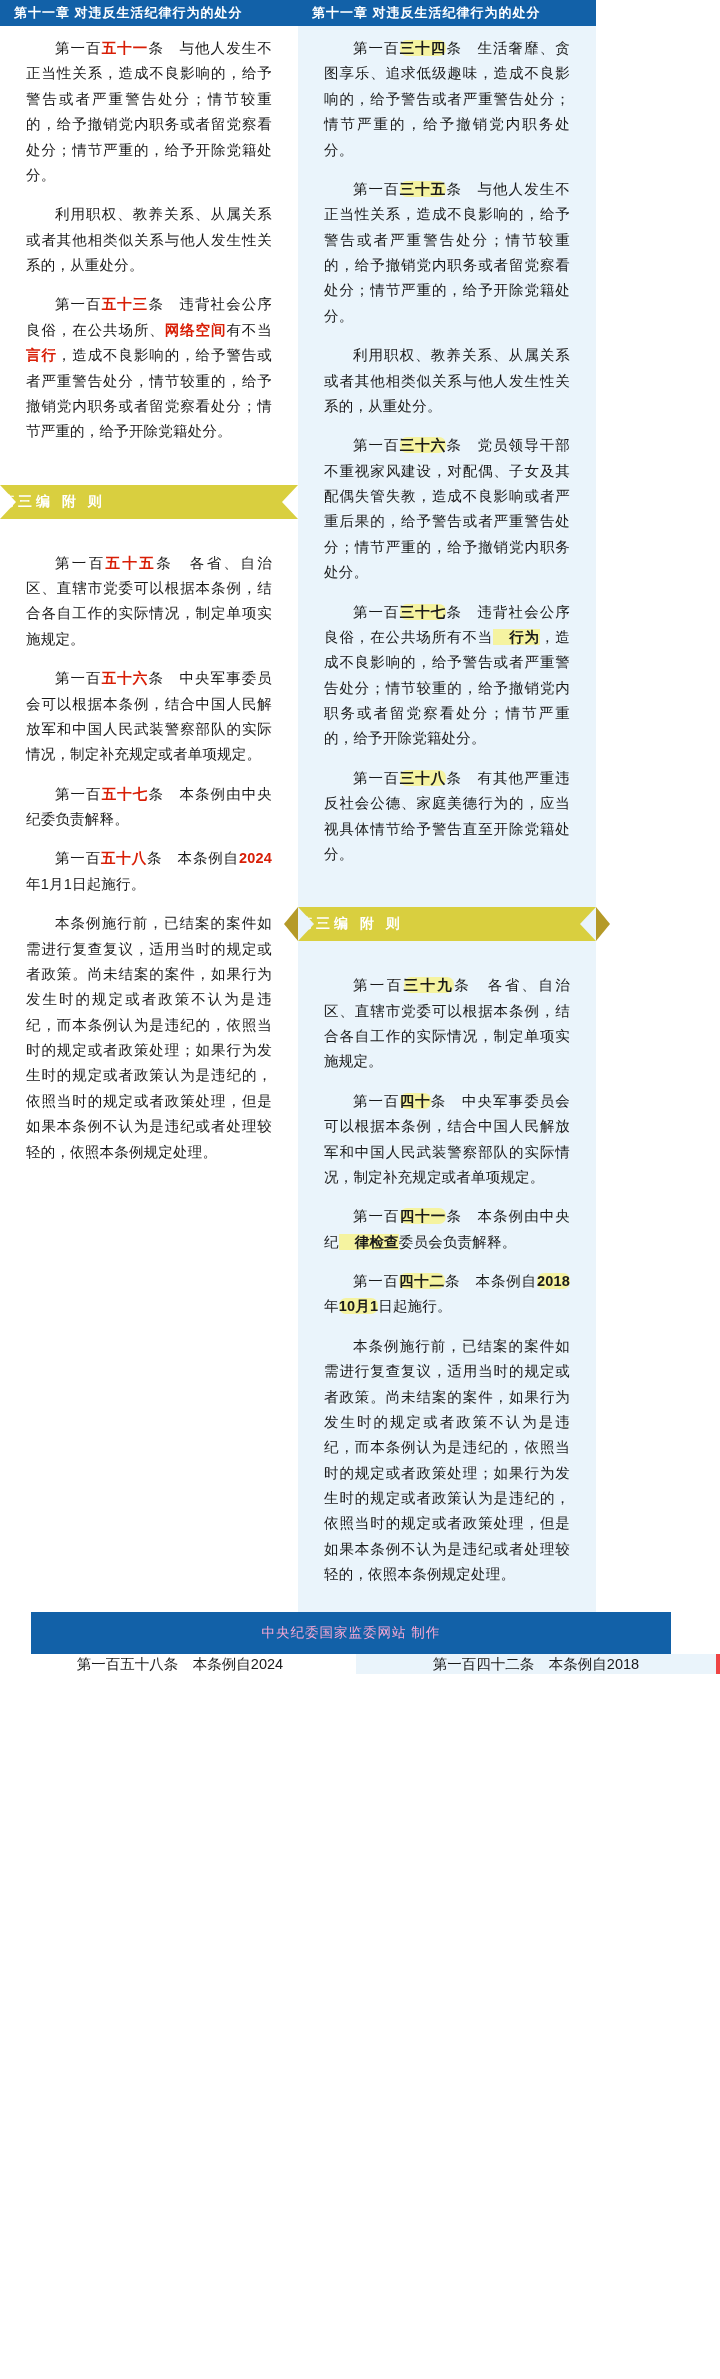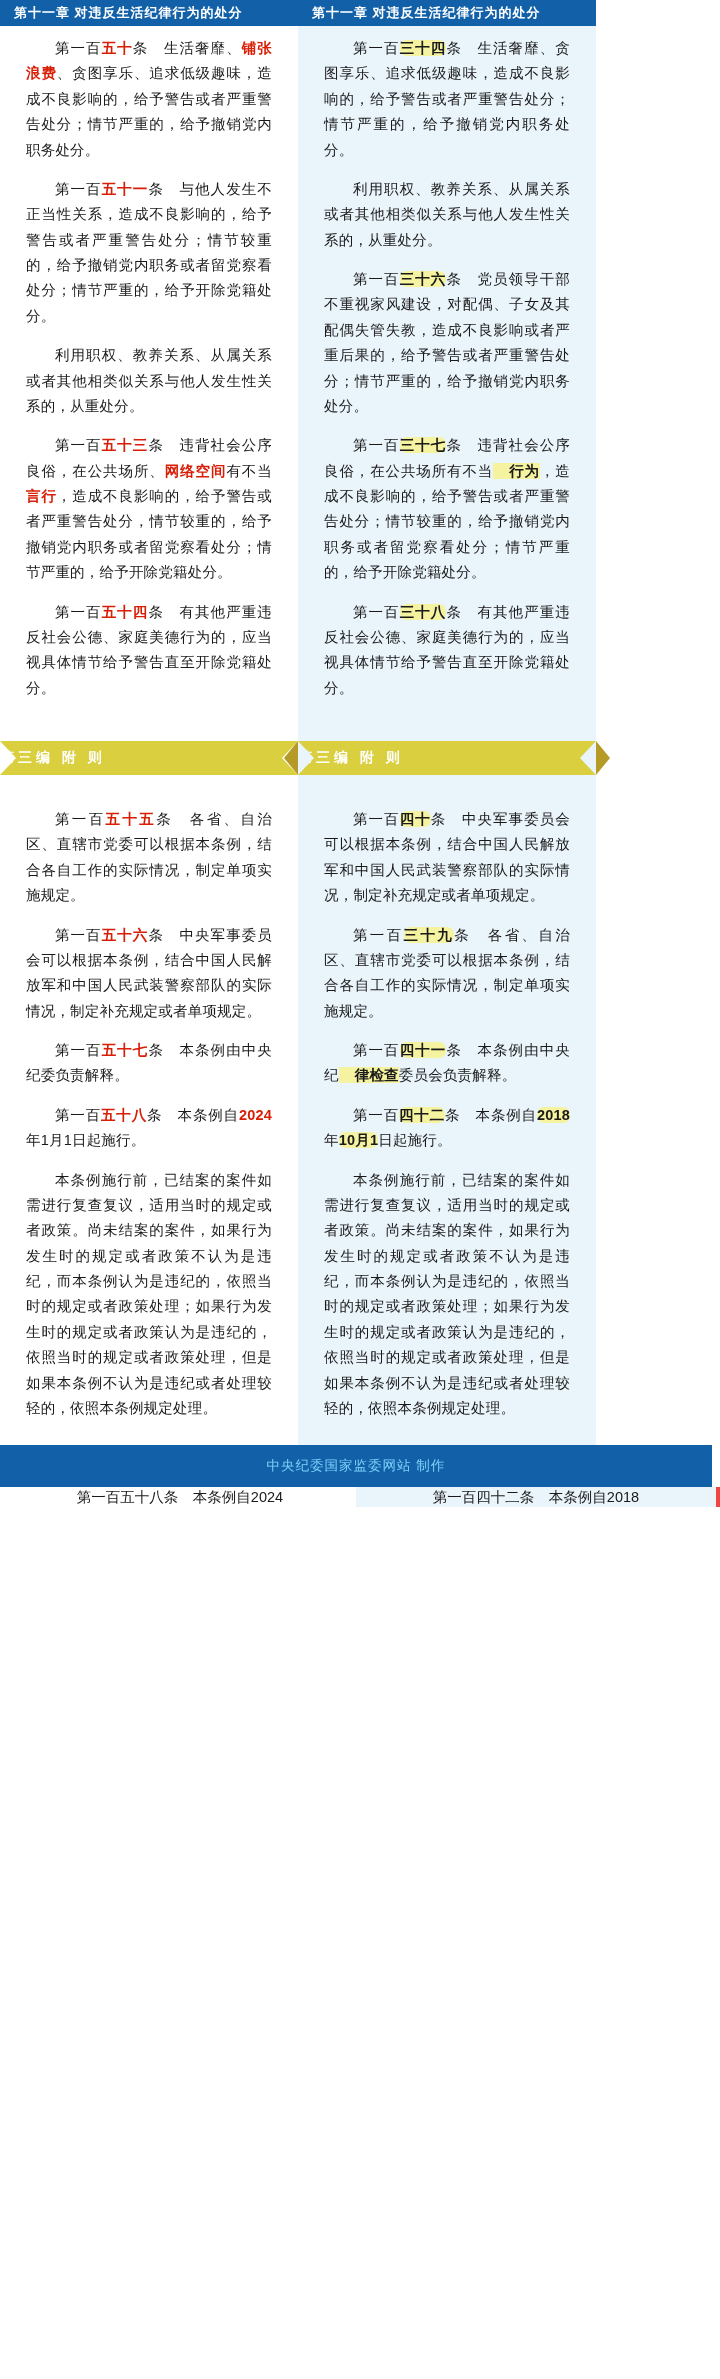--- a/index.html
+++ b/index.html
@@ -103,29 +103,30 @@
   .ribbon .tri-r {
     right:0;
     border-top:17px solid transparent;
     border-bottom:17px solid transparent;
     border-right:16px solid #ffffff;
   }
   .col-right .ribbon .tri-l { border-left-color:#eaf4fb; }
   .col-right .ribbon .tri-r { border-right-color:#eaf4fb; }
 
   .footer {
-    width:712px;
+    width:640px;
     background:#1261a8;
-    color:#7dd3fc;
+    color:#f9a8d4;
     height:42px;
     display:flex;
     align-items:center;
     justify-content:center;
     font-size:13.5px;
     letter-spacing:1px;
+    margin-left:31px;
   }
   .bottom-strip {
     width:720px;
     height:20px;
     overflow:hidden;
     position:relative;
     background:#ef4444;
   }
   .bottom-strip .half {
     position:absolute; top:0; height:20px; width:360px;
@@ -137,25 +138,23 @@
 </style>
 </head>
 <body>
 
 <div class="page">
   <div class="cols">
 
     <div class="col col-left">
       <div class="col-header">第十一章  对违反生活纪律行为的处分</div>
       <div class="body">
-        <p class="para">第一百<b class="num-red">五十</b>条　生活奢靡、<b class="red-b">铺张浪费</b>、贪图享乐、追求低级趣味，造成不良影响的，给予警告或者严重警告处分；情节严重的，给予撤销党内职务处分。</p>
         <p class="para">第一百<b class="num-red">五十一</b>条　与他人发生不正当性关系，造成不良影响的，给予警告或者严重警告处分；情节较重的，给予撤销党内职务或者留党察看处分；情节严重的，给予开除党籍处分。</p>
         <p class="para">利用职权、教养关系、从属关系或者其他相类似关系与他人发生性关系的，从重处分。</p>
         <p class="para">第一百<b class="num-red">五十三</b>条　违背社会公序良俗，在公共场所、<b class="red-b">网络空间</b>有不当<b class="red-b">言行</b>，造成不良影响的，给予警告或者严重警告处分，情节较重的，给予撤销党内职务或者留党察看处分；情节严重的，给予开除党籍处分。</p>
-        <p class="para">第一百<b class="num-red">五十四</b>条　有其他严重违反社会公德、家庭美德行为的，应当视具体情节给予警告直至开除党籍处分。</p>
       </div>
       <div class="ribbon-wrap">
         <div class="ribbon">
           <span class="tri-l"></span>
           <span>第三编 附 则</span>
           <span class="tri-r"></span>
         </div>
       </div>
       <div class="body">
         <p class="para">第一百<b class="num-red">五十五</b>条　各省、自治区、直辖市党委可以根据本条例，结合各自工作的实际情况，制定单项实施规定。</p>
@@ -163,35 +162,36 @@
         <p class="para">第一百<b class="num-red">五十七</b>条　本条例由中央纪委负责解释。</p>
         <p class="para">第一百<b class="num-red">五十八</b>条　本条例自<b class="red-b">2024</b>年1月1日起施行。</p>
         <p class="para">本条例施行前，已结案的案件如需进行复查复议，适用当时的规定或者政策。尚未结案的案件，如果行为发生时的规定或者政策不认为是违纪，而本条例认为是违纪的，依照当时的规定或者政策处理；如果行为发生时的规定或者政策认为是违纪的，依照当时的规定或者政策处理，但是如果本条例不认为是违纪或者处理较轻的，依照本条例规定处理。</p>
       </div>
     </div>
 
     <div class="col col-right">
       <div class="col-header">第十一章  对违反生活纪律行为的处分</div>
       <div class="body">
         <p class="para">第一百<b class="hl-b">三十四</b>条　生活奢靡、贪图享乐、追求低级趣味，造成不良影响的，给予警告或者严重警告处分；情节严重的，给予撤销党内职务处分。</p>
+        <p class="para">第一百<b class="hl-b">三十五</b>条　与他人发生不正当性关系，造成不良影响的，给予警告或者严重警告处分；情节较重的，给予撤销党内职务或者留党察看处分；情节严重的，给予开除党籍处分。</p>
         <p class="para">利用职权、教养关系、从属关系或者其他相类似关系与他人发生性关系的，从重处分。</p>
         <p class="para">第一百<b class="hl-b">三十六</b>条　党员领导干部不重视家风建设，对配偶、子女及其配偶失管失教，造成不良影响或者严重后果的，给予警告或者严重警告处分；情节严重的，给予撤销党内职务处分。</p>
         <p class="para">第一百<b class="hl-b">三十七</b>条　违背社会公序良俗，在公共场所有不当<b class="hl">行为</b>，造成不良影响的，给予警告或者严重警告处分；情节较重的，给予撤销党内职务或者留党察看处分；情节严重的，给予开除党籍处分。</p>
         <p class="para">第一百<b class="hl-b">三十八</b>条　有其他严重违反社会公德、家庭美德行为的，应当视具体情节给予警告直至开除党籍处分。</p>
       </div>
       <div class="ribbon-wrap">
         <div class="ribbon">
           <span class="tri-l"></span>
           <span>第三编 附 则</span>
           <span class="tri-r"></span>
         </div>
       </div>
       <div class="body">
+        <p class="para">第一百<b class="hl-b">三十九</b>条　各省、自治区、直辖市党委可以根据本条例，结合各自工作的实际情况，制定单项实施规定。</p>
         <p class="para">第一百<b class="hl-b">四十</b>条　中央军事委员会可以根据本条例，结合中国人民解放军和中国人民武装警察部队的实际情况，制定补充规定或者单项规定。</p>
-        <p class="para">第一百<b class="hl-b">三十九</b>条　各省、自治区、直辖市党委可以根据本条例，结合各自工作的实际情况，制定单项实施规定。</p>
         <p class="para">第一百<b class="hl-b">四十一</b>条　本条例由中央纪<b class="hl">律检查</b>委员会负责解释。</p>
         <p class="para">第一百<b class="hl-b">四十二</b>条　本条例自<b class="hl-b">2018</b>年<b class="hl-b">10月1</b>日起施行。</p>
         <p class="para">本条例施行前，已结案的案件如需进行复查复议，适用当时的规定或者政策。尚未结案的案件，如果行为发生时的规定或者政策不认为是违纪，而本条例认为是违纪的，依照当时的规定或者政策处理；如果行为发生时的规定或者政策认为是违纪的，依照当时的规定或者政策处理，但是如果本条例不认为是违纪或者处理较轻的，依照本条例规定处理。</p>
       </div>
     </div>
 
   </div>
 
   <div class="footer">
     <span>中央纪委国家监委网站 制作</span>

